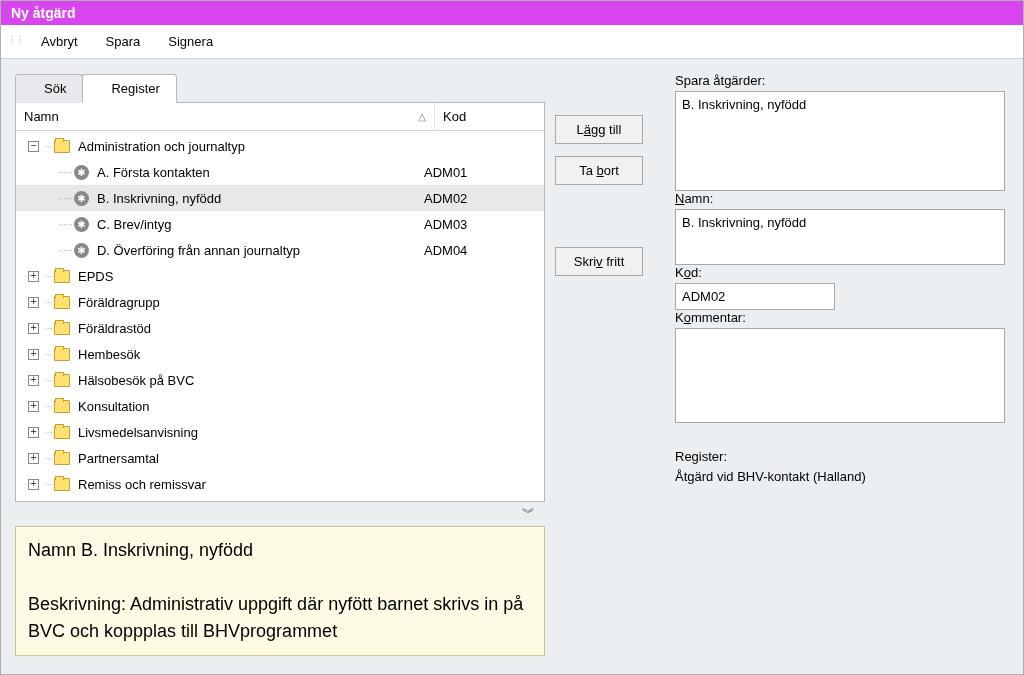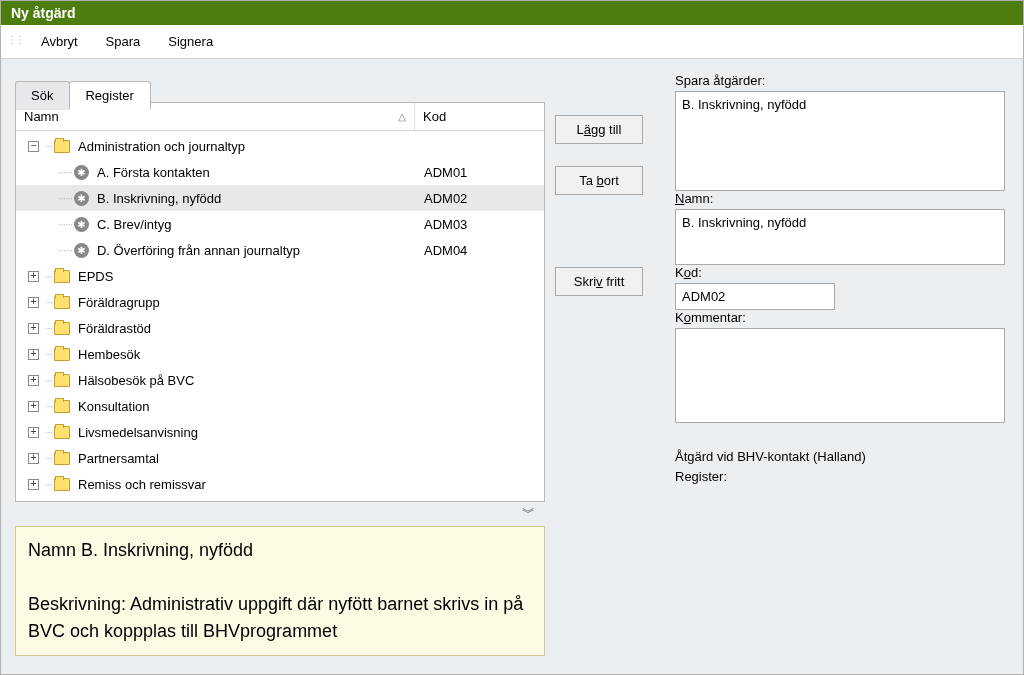--- a/index.html
+++ b/index.html
@@ -10,21 +10,21 @@
     background: #fff;
     color: #000;
   }
   .window {
     width: 1024px; height: 675px;
     border: 1px solid #b0b0b0;
     display: flex; flex-direction: column;
     background: #fff;
   }
   .title-bar {
-    background: #4d7c0f;
+    background: #d946ef;
     color: #fff;
     padding: 4px 10px;
     font-weight: bold;
     font-size: 14px;
   }
   .menu-bar {
     border-bottom: 1px solid #d0d0d0;
     padding: 6px 4px;
     display: flex;
     gap: 4px;
@@ -44,27 +44,27 @@
     flex: 1;
     background: #eceff2;
     padding: 14px 0 0 14px;
     display: flex;
     gap: 10px;
     overflow: hidden;
   }
   .left-col { width: 530px; display:flex; flex-direction:column;}
   .tabs-row { display:flex; }
   .tab {
-    padding: 6px 16px 6px 15px;
+    padding: 6px 16px 6px 28px;
     border: 1px solid #b8b8b8;
     border-bottom: none;
     background: #e6e8eb;
     margin-right: -1px;
     position: relative;
-    top: 8px;
+    top: 1px;
     cursor: default;
     border-radius: 3px 3px 0 0;
   }
   .tab.active {
     background: #fff;
     border-bottom: 1px solid #fff;
     z-index: 2;
   }
   .tree-panel {
     border: 1px solid #b8b8b8;
@@ -73,21 +73,21 @@
     display: flex;
     flex-direction: column;
   }
   .tree-header {
     display: flex;
     border-bottom: 1px solid #d0d0d0;
     font-size: 13px;
     justify-content: flex-end;
   }
   .tree-header .col-name { flex: 1; padding: 6px 8px; display:flex; justify-content:space-between; align-items:center;}
-  .tree-header .col-kod { width: 130px; padding: 6px 8px; border-left: 1px solid #e0e0e0;}
+  .tree-header .col-kod { width: 110px; padding: 6px 8px; border-left: 1px solid #e0e0e0;}
   .tree-header .sort-icon { font-size: 10px; color:#777; }
   .tree-body {
     flex: 1;
     overflow-y: scroll;
     padding: 2px 0;
   }
   .tree-body::-webkit-scrollbar { width: 18px; }
   .tree-body::-webkit-scrollbar-track { background:#f0f0f0; border-left:1px solid #ddd;}
   .tree-body::-webkit-scrollbar-thumb { background:#c8c8c8; border:1px solid #aaa;}
   .tree-row {
@@ -127,21 +127,21 @@
     border:1px solid #d0c890;
     background:#fdfbe4;
     padding:10px 12px;
     margin-top:4px;
     font-size:18px;
     line-height:1.5;
   }
   .mid-col {
     width:110px;
     padding-top:42px;
-    display:flex; flex-direction:column; gap:22px;
+    display:flex; flex-direction:column; gap:12px;
     align-items:stretch;
   }
   .btn {
     background:#f1f1f1; border:1px solid #a8a8a8;
     padding:6px 4px; text-align:center;
     font-size:13px; cursor:default;
     width:88px;
   }
   .btn.spaced { margin-top:50px; }
   .right-col {
@@ -341,18 +341,18 @@
         <span>K</span><span class="underline">o</span><span>d:</span>
       </div>
       <input class="textbox kod-input" value="ADM02" style="">
 
       <div class="field-label">
         <span>K</span><span class="underline">o</span><span>mmentar:</span>
       </div>
       <textarea class="textarea h95" style=""></textarea>
 
       <div class="register-info">
+        <div>Register:</div>
         <div>Åtgärd vid BHV-kontakt (Halland)</div>
-        <div>Register:</div>
       </div>
     </div>
   </div>
 </div>
 
 </body></html>

